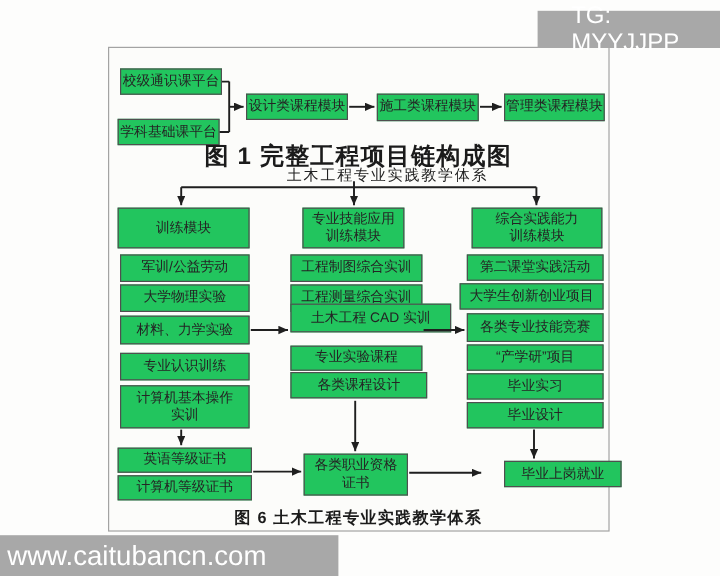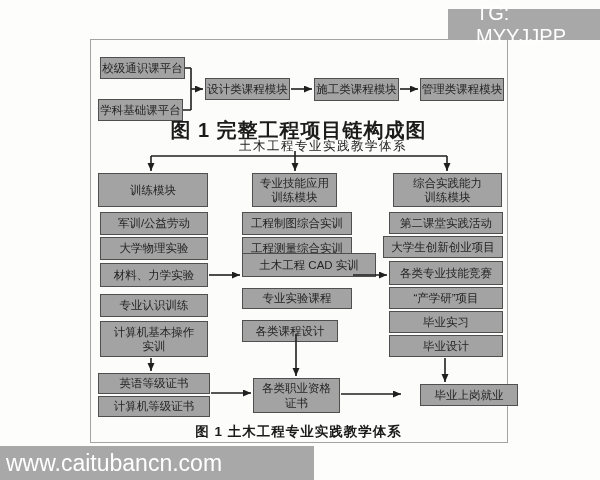--- a/index.html
+++ b/index.html
@@ -7,21 +7,21 @@
     position:relative;width:600px;height:480px;overflow:hidden;
     background:#fdfdfc;font-family:"Liberation Sans",sans-serif;color:#262626;
   }
   .frame{
     position:absolute;left:90px;top:39px;width:416px;height:402px;
     border:1px solid #a3a3a3;background:#fcfcfa;
   }
   .fbox{
     position:absolute;box-sizing:border-box;
     display:flex;align-items:center;justify-content:center;text-align:center;
-    background:#a3a3a3;border:1px solid #4f4f4f;
+    background:#22c55e;border:1px solid #4f4f4f;
     font-size:11.5px;line-height:1.25;white-space:pre-line;color:#242424;
   }
   .caption{
     position:absolute;left:90px;width:417px;text-align:center;
     font-weight:bold;color:#1b1b1b;letter-spacing:1px;
   }
   .fig2-title{
     position:absolute;left:90px;width:412px;text-align:center;
     font-size:12.5px;color:#222222;letter-spacing:1.5px;padding-left:27px;
   }
@@ -67,33 +67,33 @@
   <div class="fbox" style="left:100px;top:294px;width:108px;height:23px">专业认识训练</div>
   <div class="fbox" style="left:100px;top:321px;width:108px;height:36px">计算机基本操作
 实训</div>
   <div class="fbox" style="left:98px;top:373px;width:112px;height:21px">英语等级证书</div>
   <div class="fbox" style="left:98px;top:396px;width:112px;height:21px">计算机等级证书</div>
 
   <div class="fbox" style="left:242px;top:212px;width:110px;height:23px">工程制图综合实训</div>
   <div class="fbox" style="left:242px;top:237px;width:110px;height:23px">工程测量综合实训</div>
   <div class="fbox" style="left:242px;top:253px;width:134px;height:24px">土木工程 CAD 实训</div>
   <div class="fbox" style="left:242px;top:288px;width:110px;height:21px">专业实验课程</div>
-  <div class="fbox" style="left:242px;top:320px;width:96px;height:22px">各类课程设计</div>
+  <div class="fbox" style="left:242px;top:310px;width:114px;height:22px">各类课程设计</div>
   <div class="fbox" style="left:253px;top:378px;width:87px;height:35px">各类职业资格
 证书</div>
 
   <div class="fbox" style="left:389px;top:212px;width:114px;height:22px">第二课堂实践活动</div>
   <div class="fbox" style="left:383px;top:236px;width:120px;height:22px">大学生创新创业项目</div>
   <div class="fbox" style="left:389px;top:261px;width:114px;height:24px">各类专业技能竞赛</div>
   <div class="fbox" style="left:389px;top:287px;width:114px;height:22px">“产学研”项目</div>
   <div class="fbox" style="left:389px;top:311px;width:114px;height:22px">毕业实习</div>
   <div class="fbox" style="left:389px;top:335px;width:114px;height:22px">毕业设计</div>
   <div class="fbox" style="left:420px;top:384px;width:98px;height:22px">毕业上岗就业</div>
 
-  <div class="caption" style="top:423px;font-size:13.5px">图 1  土木工程专业实践教学体系</div>
+  <div class="caption" style="top:423px;font-size:13.5px">图 6  土木工程专业实践教学体系</div>
 
   <svg class="lines" width="600" height="480" viewBox="0 0 600 480">
     <defs>
       <marker id="ah" markerWidth="9" markerHeight="8" refX="8" refY="3.5" orient="auto" markerUnits="userSpaceOnUse">
         <path d="M0,0 L8,3.5 L0,7 Z" style="fill:#1f1f1f;stroke:none"></path>
       </marker>
     </defs>
 
     <path d="M185,68 H191 M183,110 H191 M191,68 V110"></path>
     <line x1="191" y1="89" x2="203" y2="89" marker-end="url(#ah)"></line>
@@ -111,15 +111,15 @@
     <line x1="151" y1="358" x2="151" y2="371" marker-end="url(#ah)"></line>
     <line x1="296" y1="334" x2="296" y2="376" marker-end="url(#ah)"></line>
     <line x1="445" y1="358" x2="445" y2="382" marker-end="url(#ah)"></line>
 
     <line x1="211" y1="393" x2="251" y2="393" marker-end="url(#ah)"></line>
     <line x1="341" y1="394" x2="401" y2="394" marker-end="url(#ah)"></line>
   </svg>
 
   <div class="wm" style="left:448px;top:9px;width:152px;height:31px;font-size:20px;padding-left:28px">TG: MYYJJPP</div>
 
-  <div class="wm" style="left:0;top:446px;width:314px;height:34px;font-size:23px;padding-left:6px">www.caitubancn.com</div>
+  <div class="wm" style="left:0;top:446px;width:282px;height:34px;font-size:23px;padding-left:6px">www.caitubancn.com</div>
 
 </div>
 
 </body></html>

